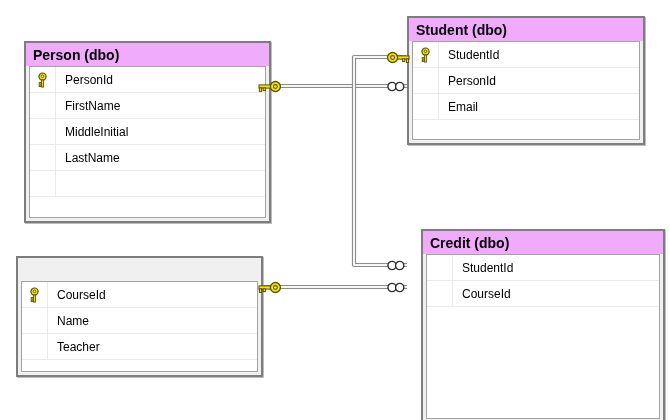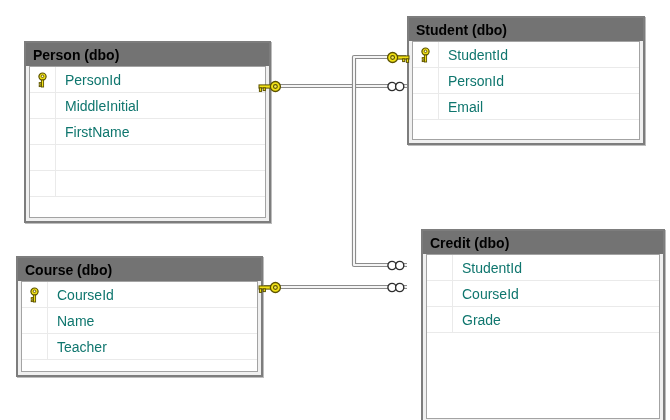--- a/index.html
+++ b/index.html
@@ -8,38 +8,38 @@
     font-family:"Liberation Sans", sans-serif; overflow:hidden;
   }
   
   .tbl {
     position:absolute; background:#f0f0f0;
     border:2px solid #7d7d7d; box-shadow:1px 1px 0 #bdbdbd;
     box-sizing:border-box; z-index:2;
   }
   .tbl-hdr {
     height:23px; display:flex; align-items:center; padding-left:7px;
-    font-size:14px; font-weight:700; color:#000; background:#737373;
+    font-size:14px; font-weight:700; color:#000; background:#f0abfc;
     white-space:nowrap; overflow:hidden;
   }
   .tbl-rows {
     position:absolute; left:3px; right:3px; top:23px; bottom:3px;
     background:#ffffff; border:1px solid #a3a3a3; overflow:hidden;
   }
   .frow {
     display:flex; align-items:stretch; height:26px; box-sizing:border-box;
     border-bottom:1px solid #eaeaea;
   }
   .icon-cell {
     width:25px; flex:0 0 25px; display:flex; align-items:center;
     justify-content:center; border-right:1px solid #eaeaea;
   }
   .fname {
-    display:flex; align-items:center; padding-left:9px; font-size:14px;
-    color:#0f766e; white-space:nowrap;
+    display:flex; align-items:center; padding-left:9px; font-size:12px;
+    color:#000000; white-space:nowrap;
   }
   
   #rel-svg { position:absolute; left:0; top:0; z-index:1; }
   .line-icon { position:absolute; z-index:3; }
   .mirror { transform:scaleX(-1); }
 </style>
 </head>
 <body>
 
 <div id="canvas">
@@ -101,28 +101,29 @@
             <circle cx="5.5" cy="4.3" r="1.3" fill="#fffbe0" stroke="#5c5200" stroke-width="0.9"></circle>
             <rect x="4.4" y="8" width="2.2" height="7" fill="#f2e216" stroke="#5c5200" stroke-width="0.9"></rect>
             <rect x="2.2" y="10.6" width="2.3" height="1.5" fill="#f2e216" stroke="#5c5200" stroke-width="0.9"></rect>
             <rect x="2.2" y="13.1" width="2.3" height="1.5" fill="#f2e216" stroke="#5c5200" stroke-width="0.9"></rect>
           </svg>
         </div>
         <div class="fname">PersonId</div>
       </div>
       <div class="frow">
         <div class="icon-cell"></div>
+        <div class="fname">FirstName</div>
+      </div>
+      <div class="frow">
+        <div class="icon-cell"></div>
         <div class="fname">MiddleInitial</div>
       </div>
       <div class="frow">
         <div class="icon-cell"></div>
-        <div class="fname">FirstName</div>
-      </div>
-      <div class="frow">
-        <div class="icon-cell"></div>
+        <div class="fname">LastName</div>
       </div>
       <div class="frow">
         <div class="icon-cell"></div>
       </div>
       <div class="frow" style="border-bottom:none; height:100%;">
         <div class="icon-cell" style="border-right:none;"></div>
       </div>
     </div>
   </div>
 
@@ -149,21 +150,20 @@
         <div class="icon-cell"></div>
         <div class="fname">Email</div>
       </div>
       <div class="frow" style="border-bottom:none; height:100%;">
         <div class="icon-cell" style="border-right:none;"></div>
       </div>
     </div>
   </div>
 
   <div class="tbl" style="left:16px; top:256px; width:247px; height:121px;">
-    <div class="tbl-hdr">Course (dbo)</div>
     <div class="tbl-rows">
       <div class="frow">
         <div class="icon-cell">
           <svg width="11" height="16" viewBox="0 0 11 16">
             <circle cx="5.5" cy="4.6" r="3.6" fill="#f2e216" stroke="#5c5200" stroke-width="1.2"></circle>
             <circle cx="5.5" cy="4.3" r="1.3" fill="#fffbe0" stroke="#5c5200" stroke-width="0.9"></circle>
             <rect x="4.4" y="8" width="2.2" height="7" fill="#f2e216" stroke="#5c5200" stroke-width="0.9"></rect>
             <rect x="2.2" y="10.6" width="2.3" height="1.5" fill="#f2e216" stroke="#5c5200" stroke-width="0.9"></rect>
             <rect x="2.2" y="13.1" width="2.3" height="1.5" fill="#f2e216" stroke="#5c5200" stroke-width="0.9"></rect>
           </svg>
@@ -188,23 +188,19 @@
     <div class="tbl-hdr">Credit (dbo)</div>
     <div class="tbl-rows">
       <div class="frow">
         <div class="icon-cell"></div>
         <div class="fname">StudentId</div>
       </div>
       <div class="frow">
         <div class="icon-cell"></div>
         <div class="fname">CourseId</div>
       </div>
-      <div class="frow">
-        <div class="icon-cell"></div>
-        <div class="fname">Grade</div>
-      </div>
       <div class="frow" style="border-bottom:none; height:100%;">
         <div class="icon-cell" style="border-right:none;"></div>
       </div>
     </div>
   </div>
 
 </div>
 
 </body></html>

